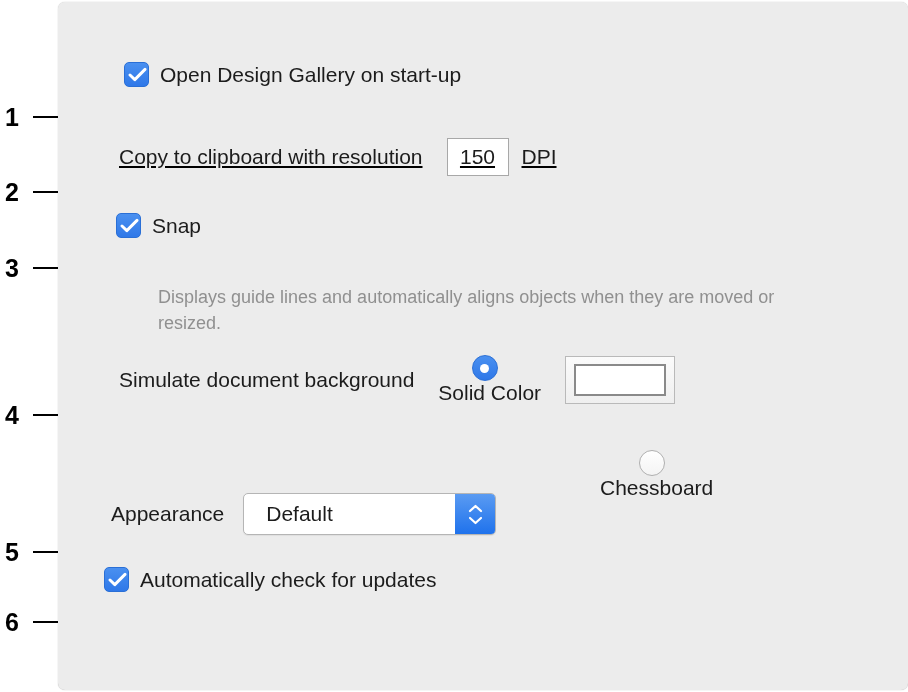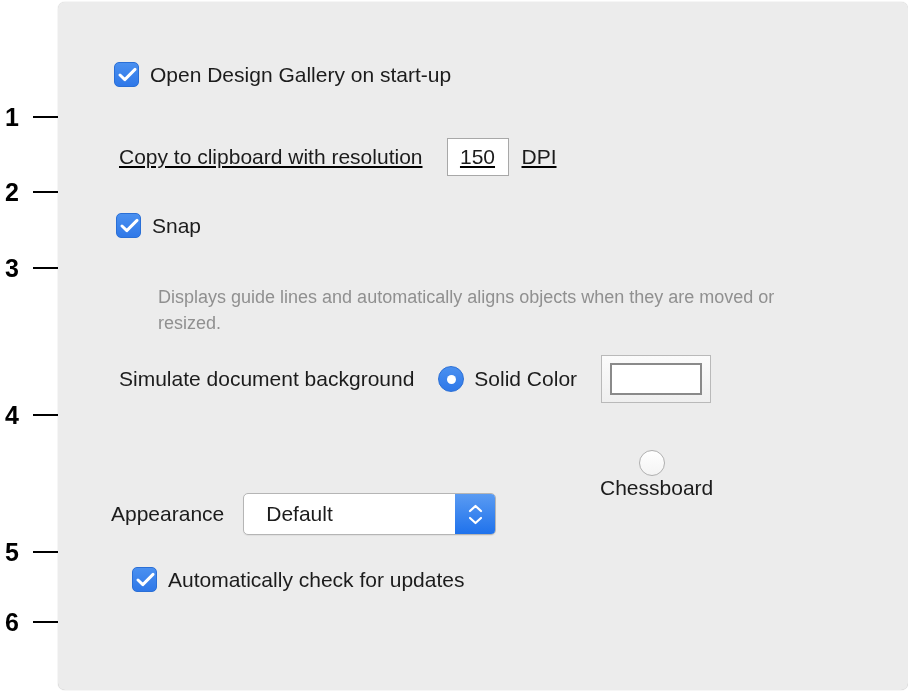--- a/index.html
+++ b/index.html
@@ -242,21 +242,21 @@
 <div class="callout" style="top:607px;">
   <div class="callout-num">6</div>
   <div class="callout-line" style="width:90px;"></div>
 </div>
 
 <div class="window">
 
 
   <div class="content">
 
-    <div class="row" style="left:56px; top:60px;">
+    <div class="row" style="left:66px; top:60px;">
       <div class="checkbox">
         <svg width="19" height="16" viewBox="0 0 19 16">
           <path d="M2 8 L6.8 12.6 L17 2.4" fill="none" stroke="#ffffff" stroke-width="2.9" stroke-linecap="round" stroke-linejoin="round"></path>
         </svg>
       </div>
       <div class="lbl">Open Design Gallery on start-up</div>
     </div>
 
     <div class="row" style="left:61px; top:136px;text-decoration:underline;">
       <div class="lbl">Copy to clipboard with resolution</div>
@@ -272,21 +272,21 @@
       </div>
       <div class="lbl">Snap</div>
     </div>
 
     <div class="row" style="left:100px; top:254px;margin-top:28px;">
       <div class="sublbl">Displays guide lines and automatically aligns objects when they are moved or resized.</div>
     </div>
 
     <div class="row" style="left:61px; top:353px;">
       <div class="lbl">Simulate document background</div>
-      <div class="radio-wrap" style="margin-left:24px;">
+      <div class="radio-wrap" style="margin-left:24px;flex-direction:column;">
         <div class="radio radio-on"></div>
         <div class="lbl">Solid Color</div>
       </div>
       <div class="colorwell" style="margin-left:24px;">
         <div class="colorwell-inner"></div>
       </div>
     </div>
 
     <div class="row" style="left:542px; top:448px;flex-direction:column;">
       <div class="radio radio-off"></div>
@@ -301,21 +301,21 @@
           <svg width="15" height="9" viewBox="0 0 15 9">
             <path d="M2 7 L7.5 2 L13 7" fill="none" stroke="#ffffff" stroke-width="2.2" stroke-linecap="round" stroke-linejoin="round"></path>
           </svg>
           <svg width="15" height="9" viewBox="0 0 15 9">
             <path d="M2 2 L7.5 7 L13 2" fill="none" stroke="#ffffff" stroke-width="2.2" stroke-linecap="round" stroke-linejoin="round"></path>
           </svg>
         </div>
       </div>
     </div>
 
-    <div class="row" style="left:74px; top:565px;justify-content:space-between;">
+    <div class="row" style="left:46px; top:565px;justify-content:space-between;">
       <div class="checkbox">
         <svg width="19" height="16" viewBox="0 0 19 16">
           <path d="M2 8 L6.8 12.6 L17 2.4" fill="none" stroke="#ffffff" stroke-width="2.9" stroke-linecap="round" stroke-linejoin="round"></path>
         </svg>
       </div>
       <div class="lbl">Automatically check for updates</div>
     </div>
 
   </div>
 </div>

